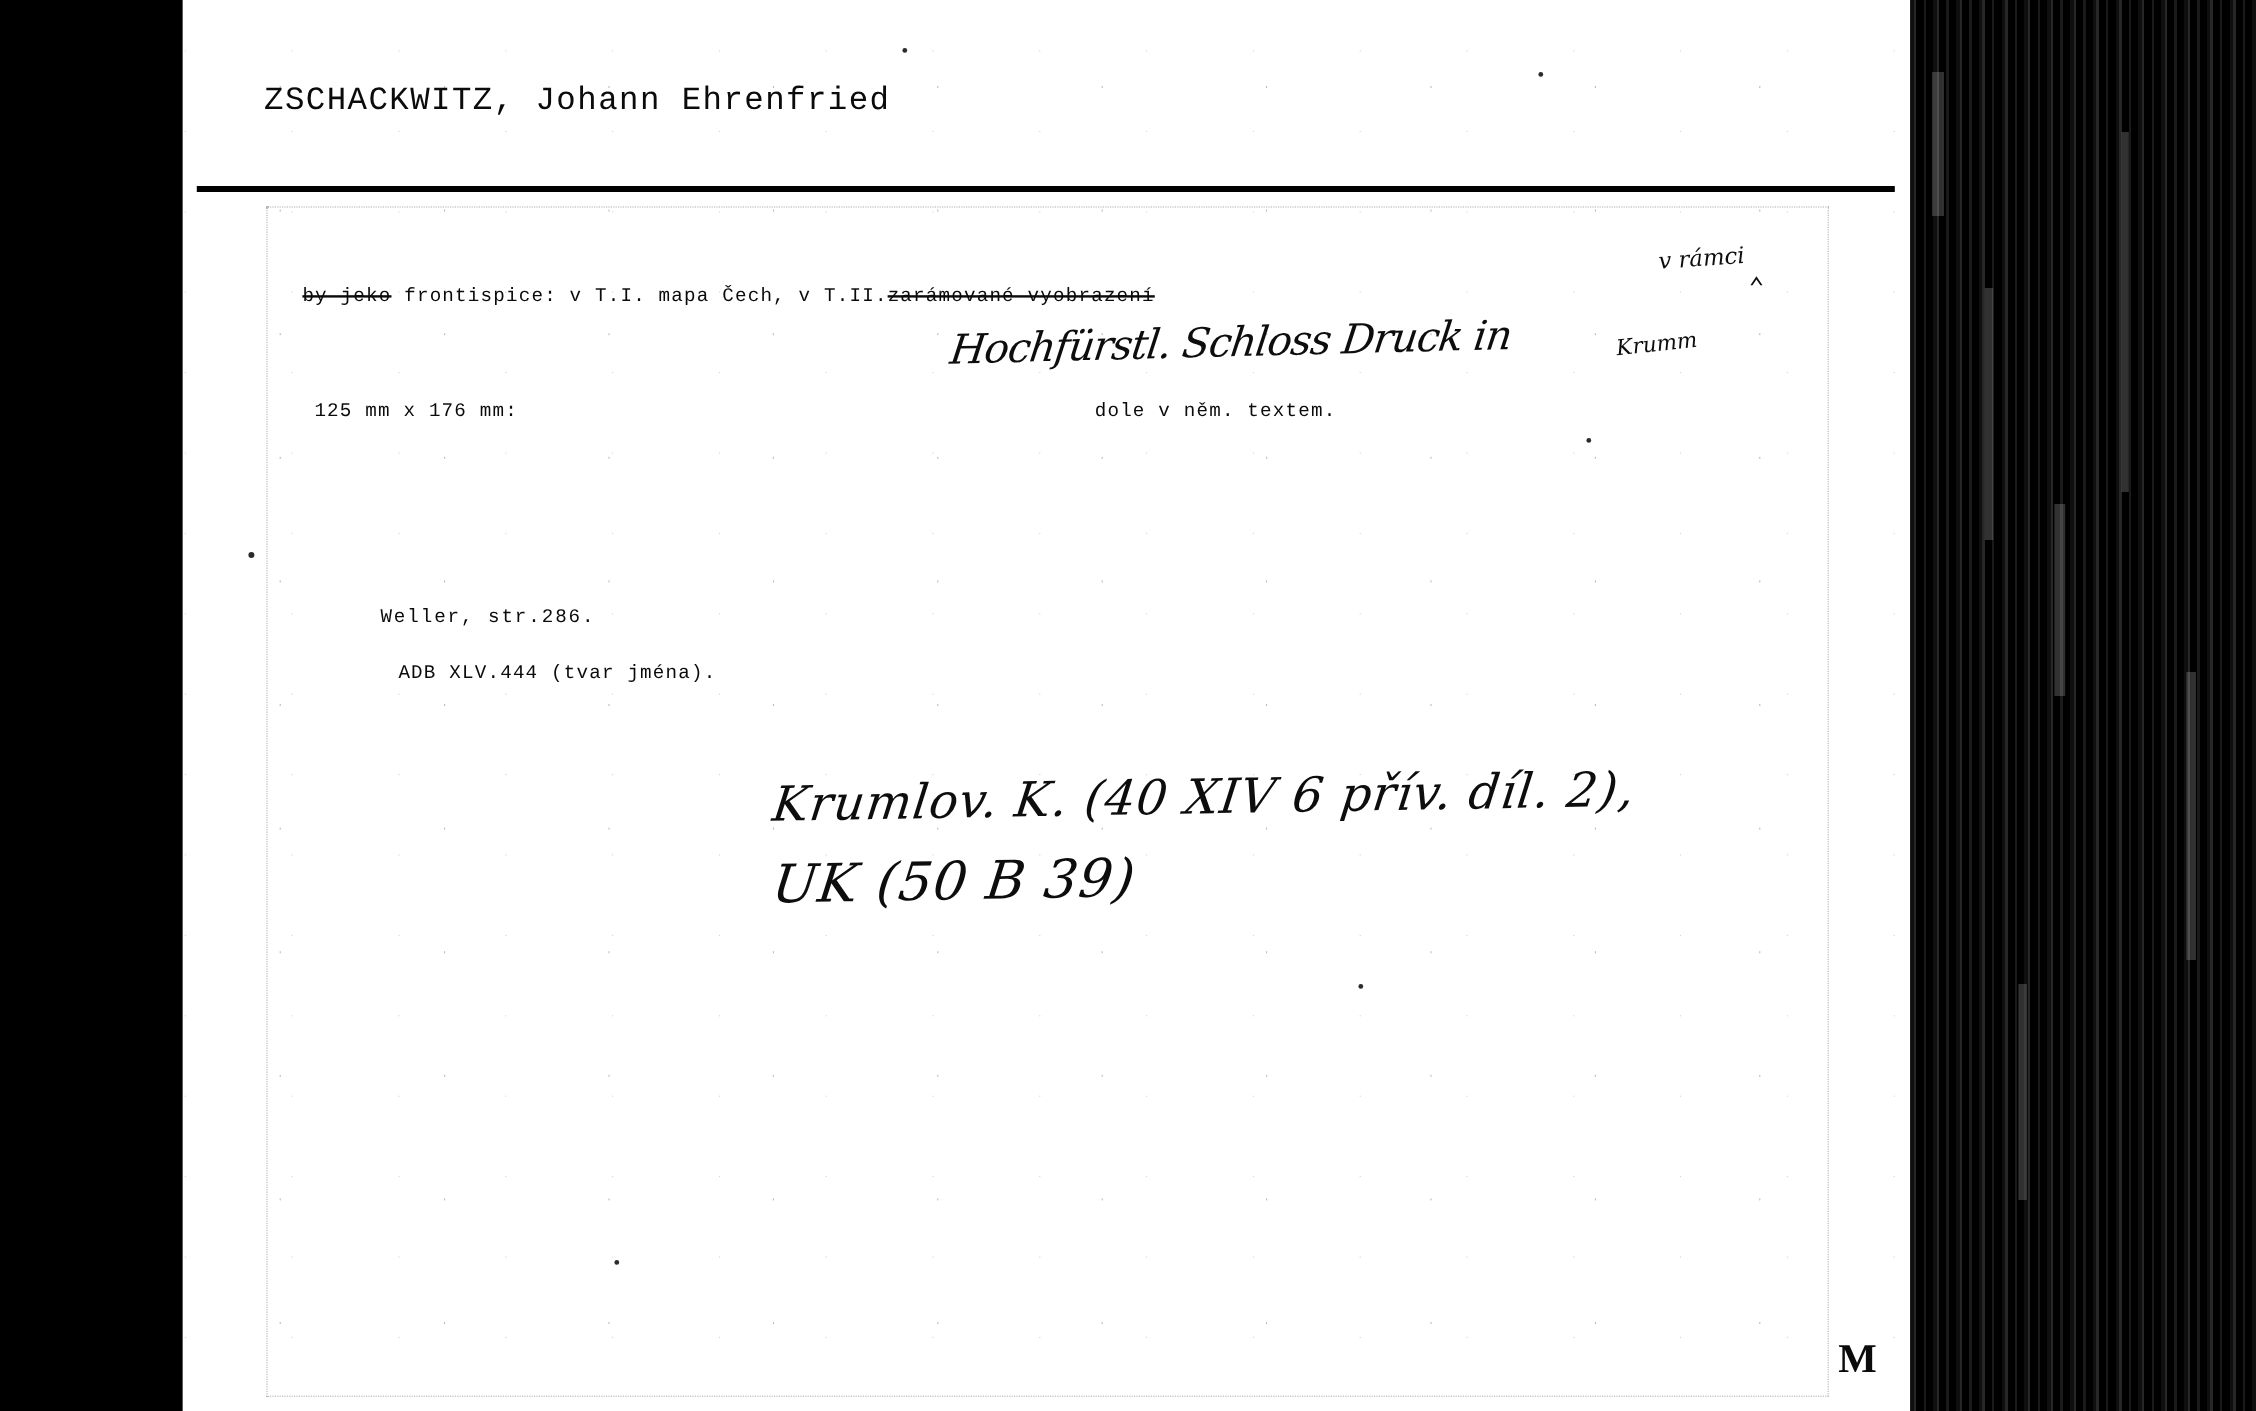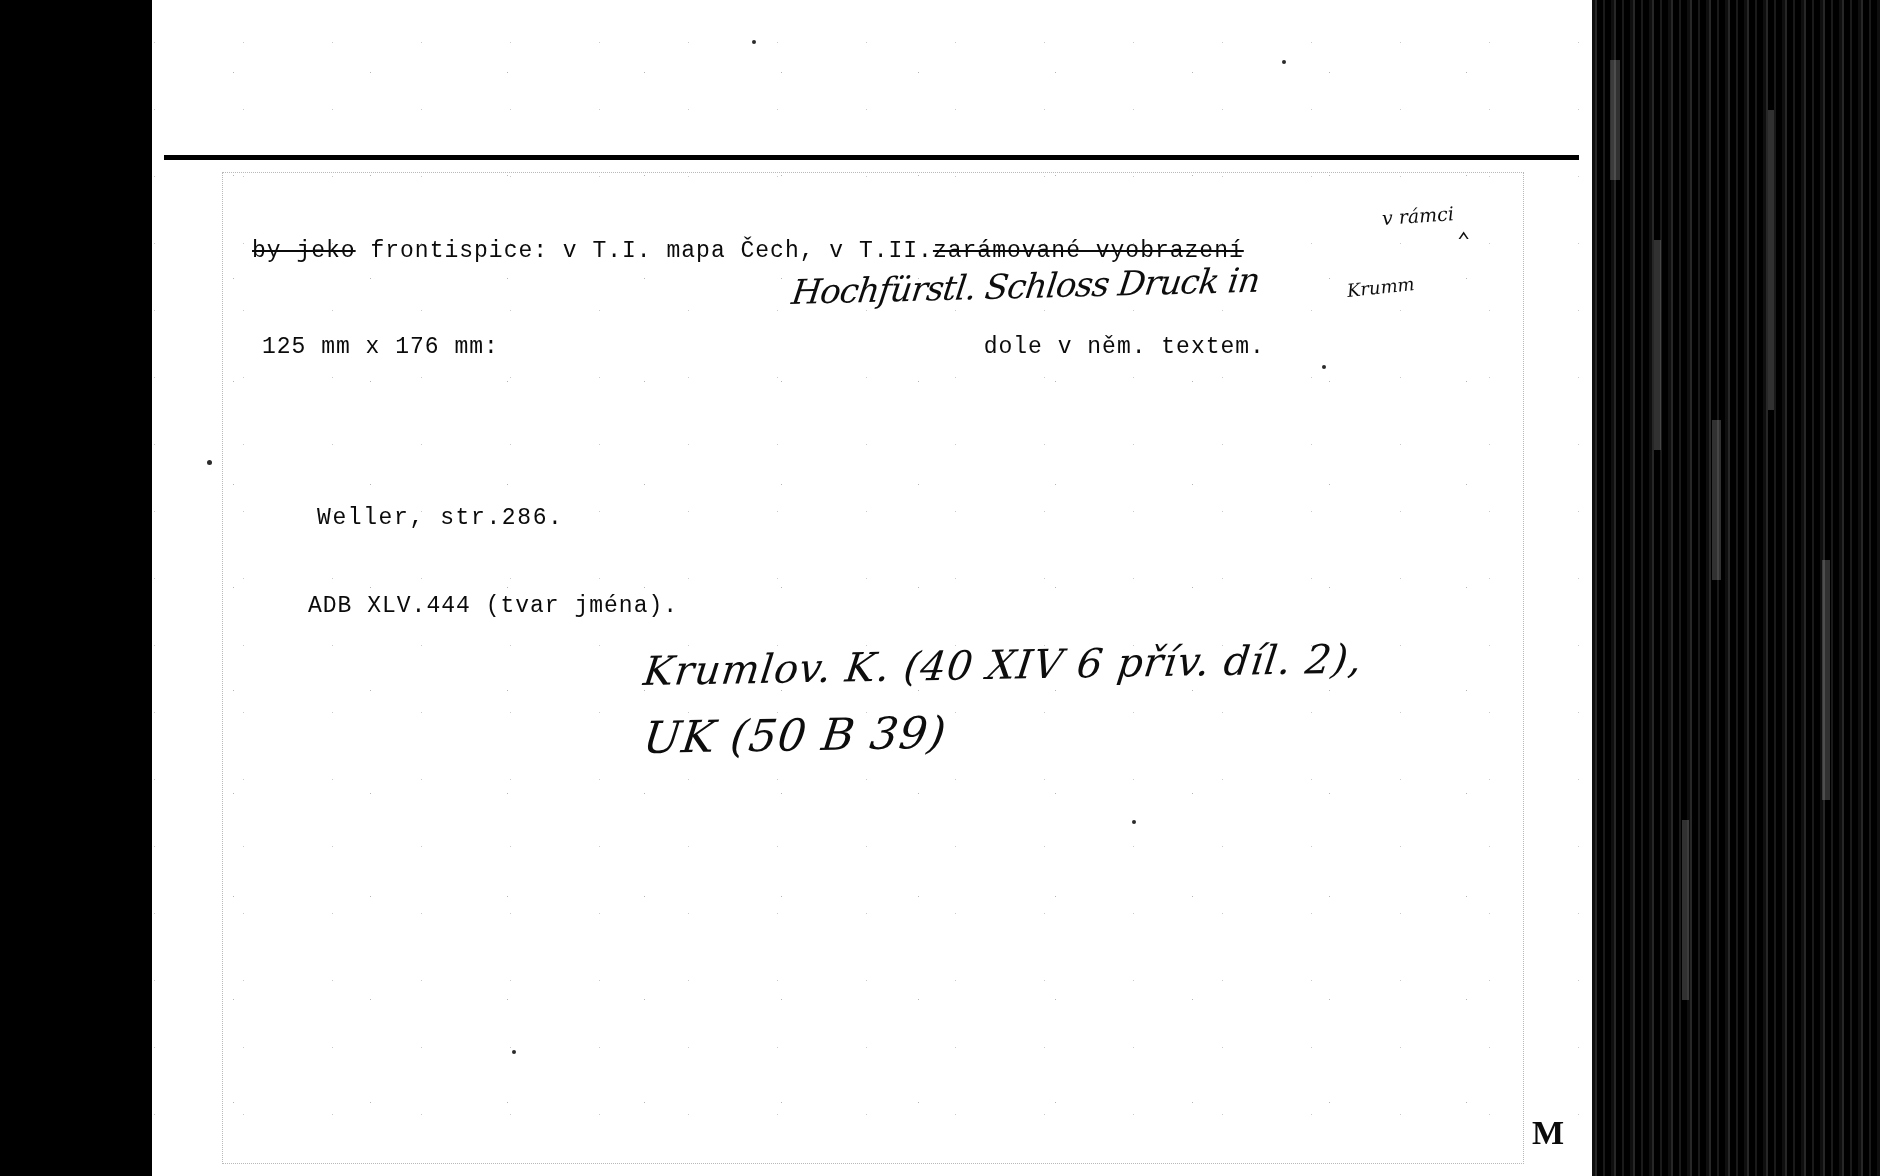--- a/index.html
+++ b/index.html
@@ -105,28 +105,28 @@
     font-size: 27px;
     letter-spacing: 1.2px;
     color: #0b0b0b;
     white-space: nowrap;
   }
 
   .line {
     position: absolute;
     color: #0b0b0b;
     white-space: nowrap;
-    font-size: 23px;
+    font-size: 16px;
     letter-spacing: 1.0px;
   }
 
   .l1 { left: 100px; top: 238px; }
   .l2 { left: 110px; top: 286px; margin-top: 48px; }
   .l3 { left: 165px; top: 505px; font-weight: normal; letter-spacing: 1.6px;}
-  .l4 { left: 156px; top: 552px; margin-top: 41px; }
+  .l4 { left: 180px; top: 552px; }
   .l5 { left: 165px; top: 598px; letter-spacing: 0.9px; }
 
   
   .strike {
     text-decoration: line-through;
     text-decoration-thickness: 2px;
   }
   .strike-tail {
     text-decoration: line-through;
     text-decoration-thickness: 2px;
@@ -210,20 +210,21 @@
 <body>
 
 <div class="scan">
 
   <div class="card">
 
     <div class="speckle"></div>
 
     <div class="cardbox"></div>
 
+    <div class="heading">ZSCHACKWITZ, Johann Ehrenfried</div>
 
     <div class="headrule"></div>
 
     <div class="line l1">
       <span class="strike">by jeko</span><span> frontispice: v T.I. mapa Čech, v T.II.</span><span class="strike-tail">zarámované vyobrazení</span>
     </div>
 
     <div class="hand hw-ins">v rámci</div>
     <div class="hw-caret">⌃</div>
 

